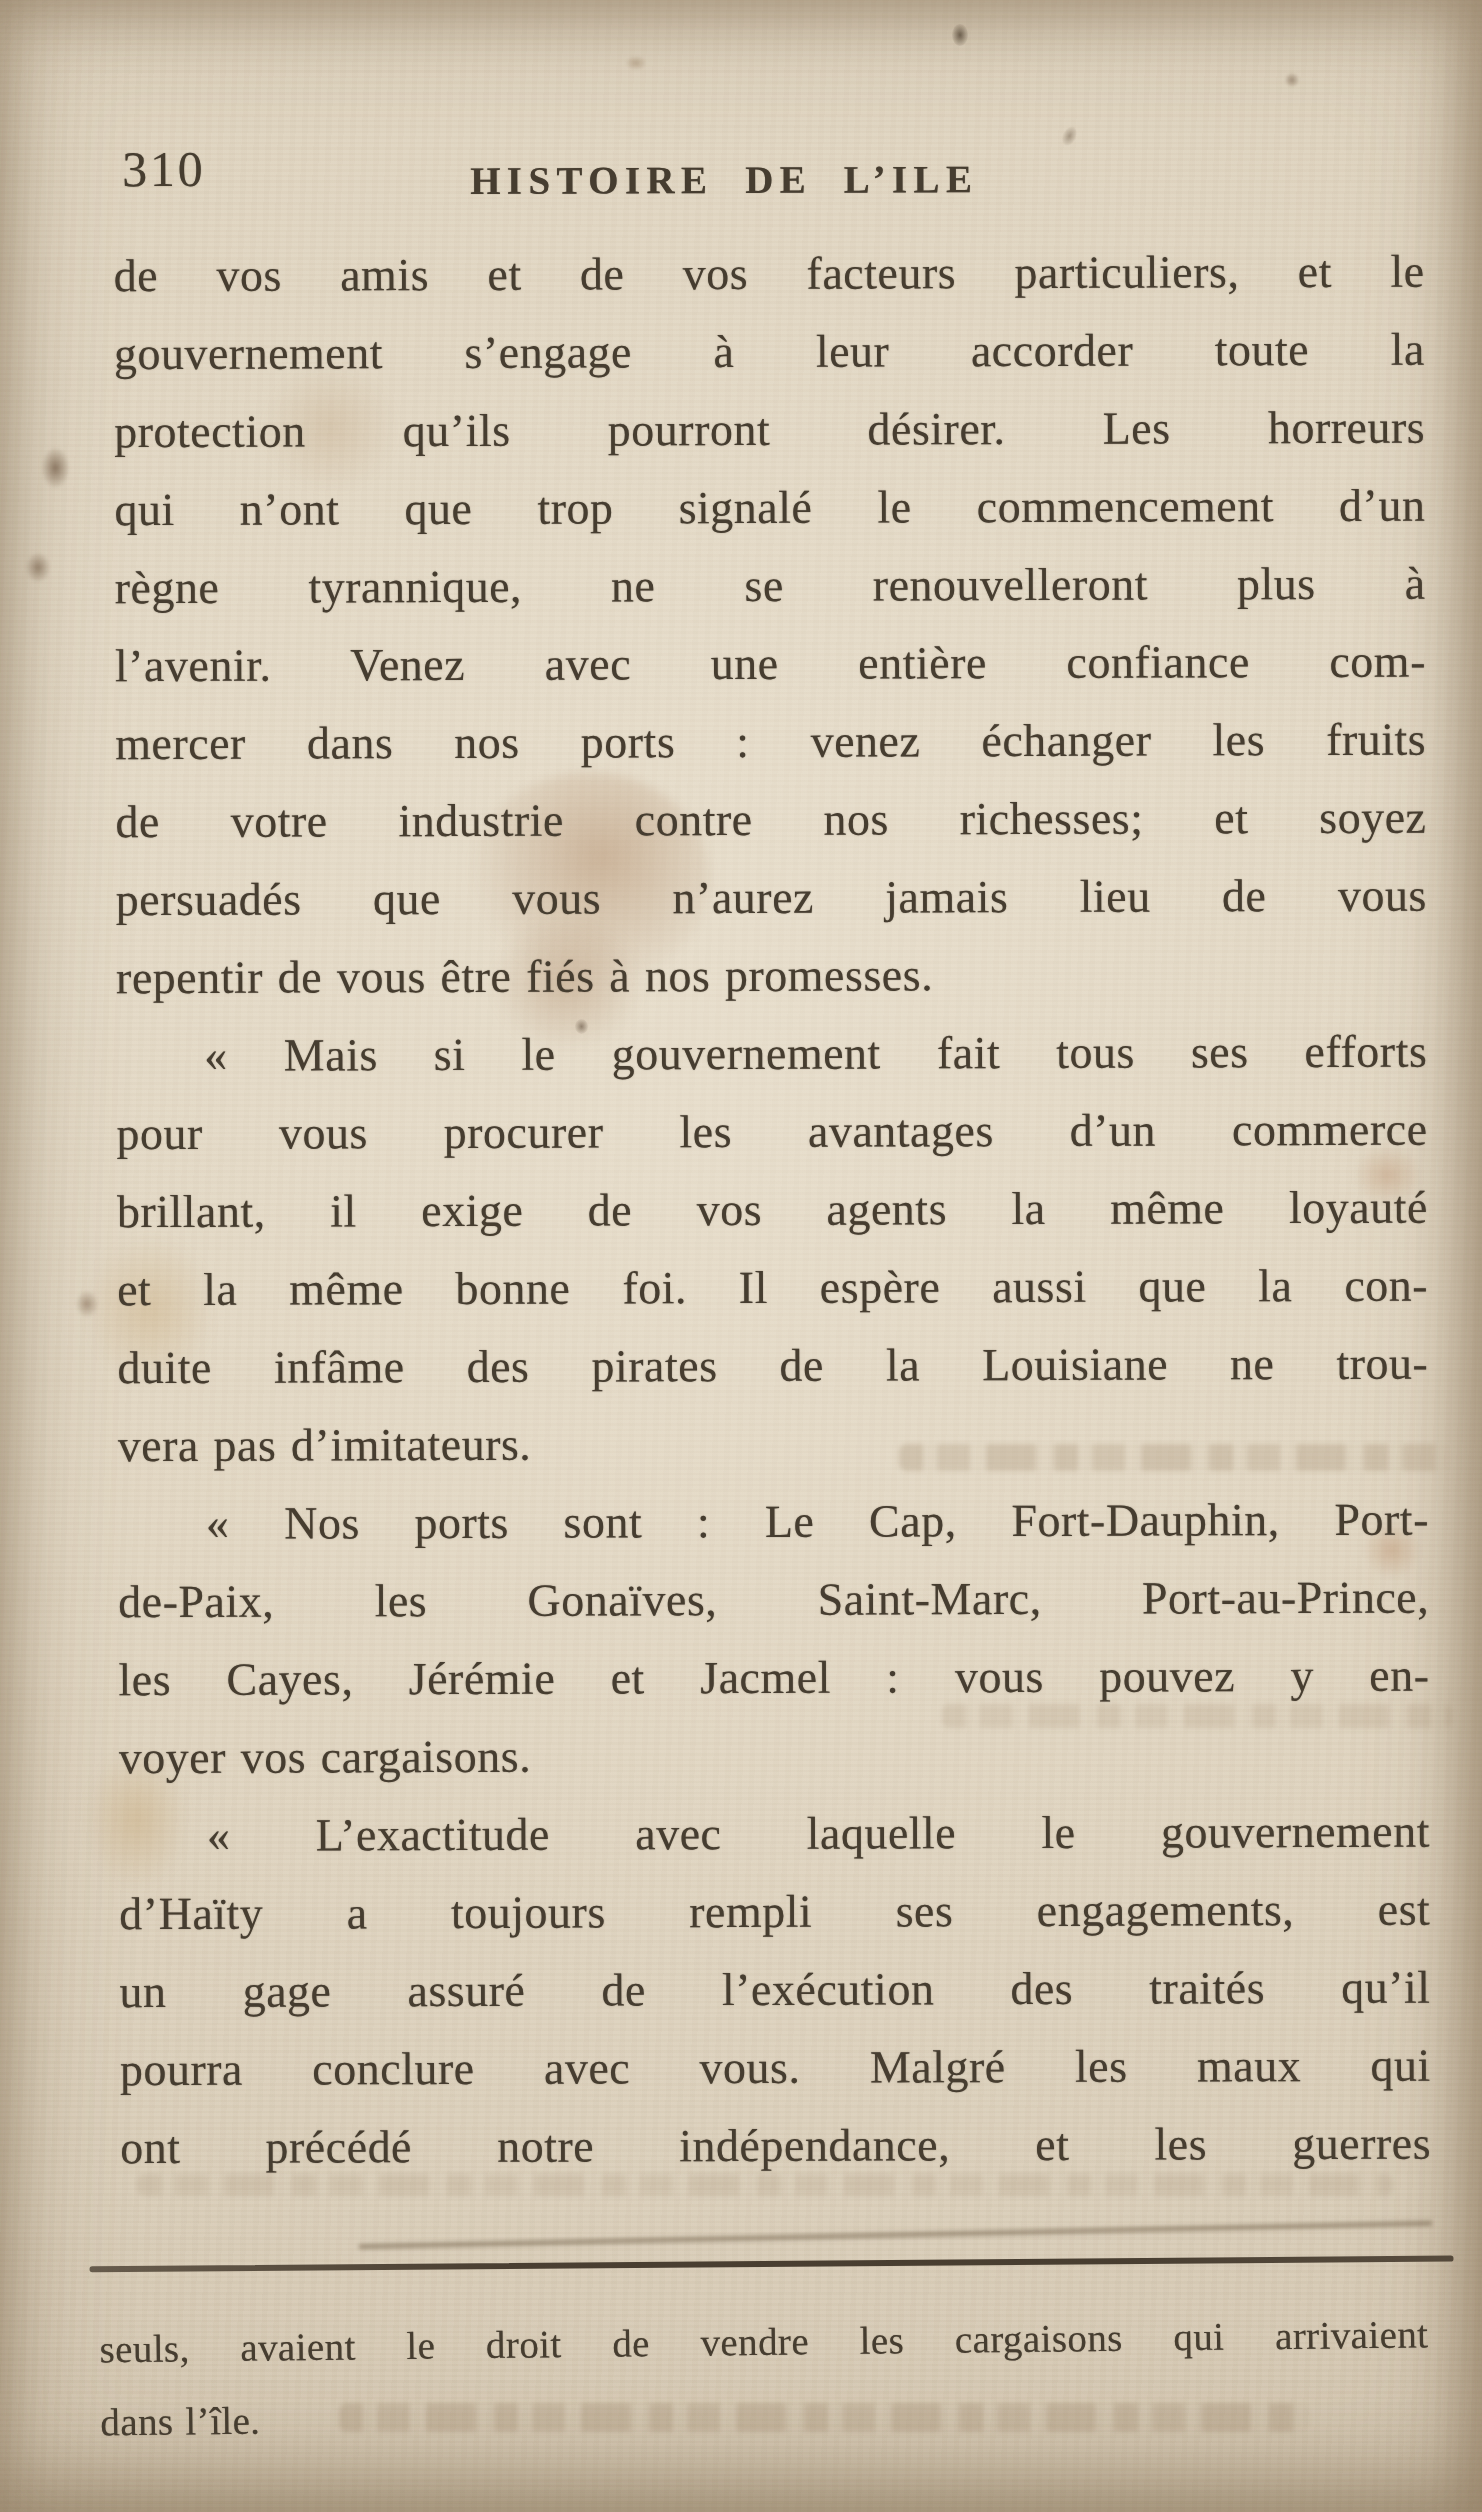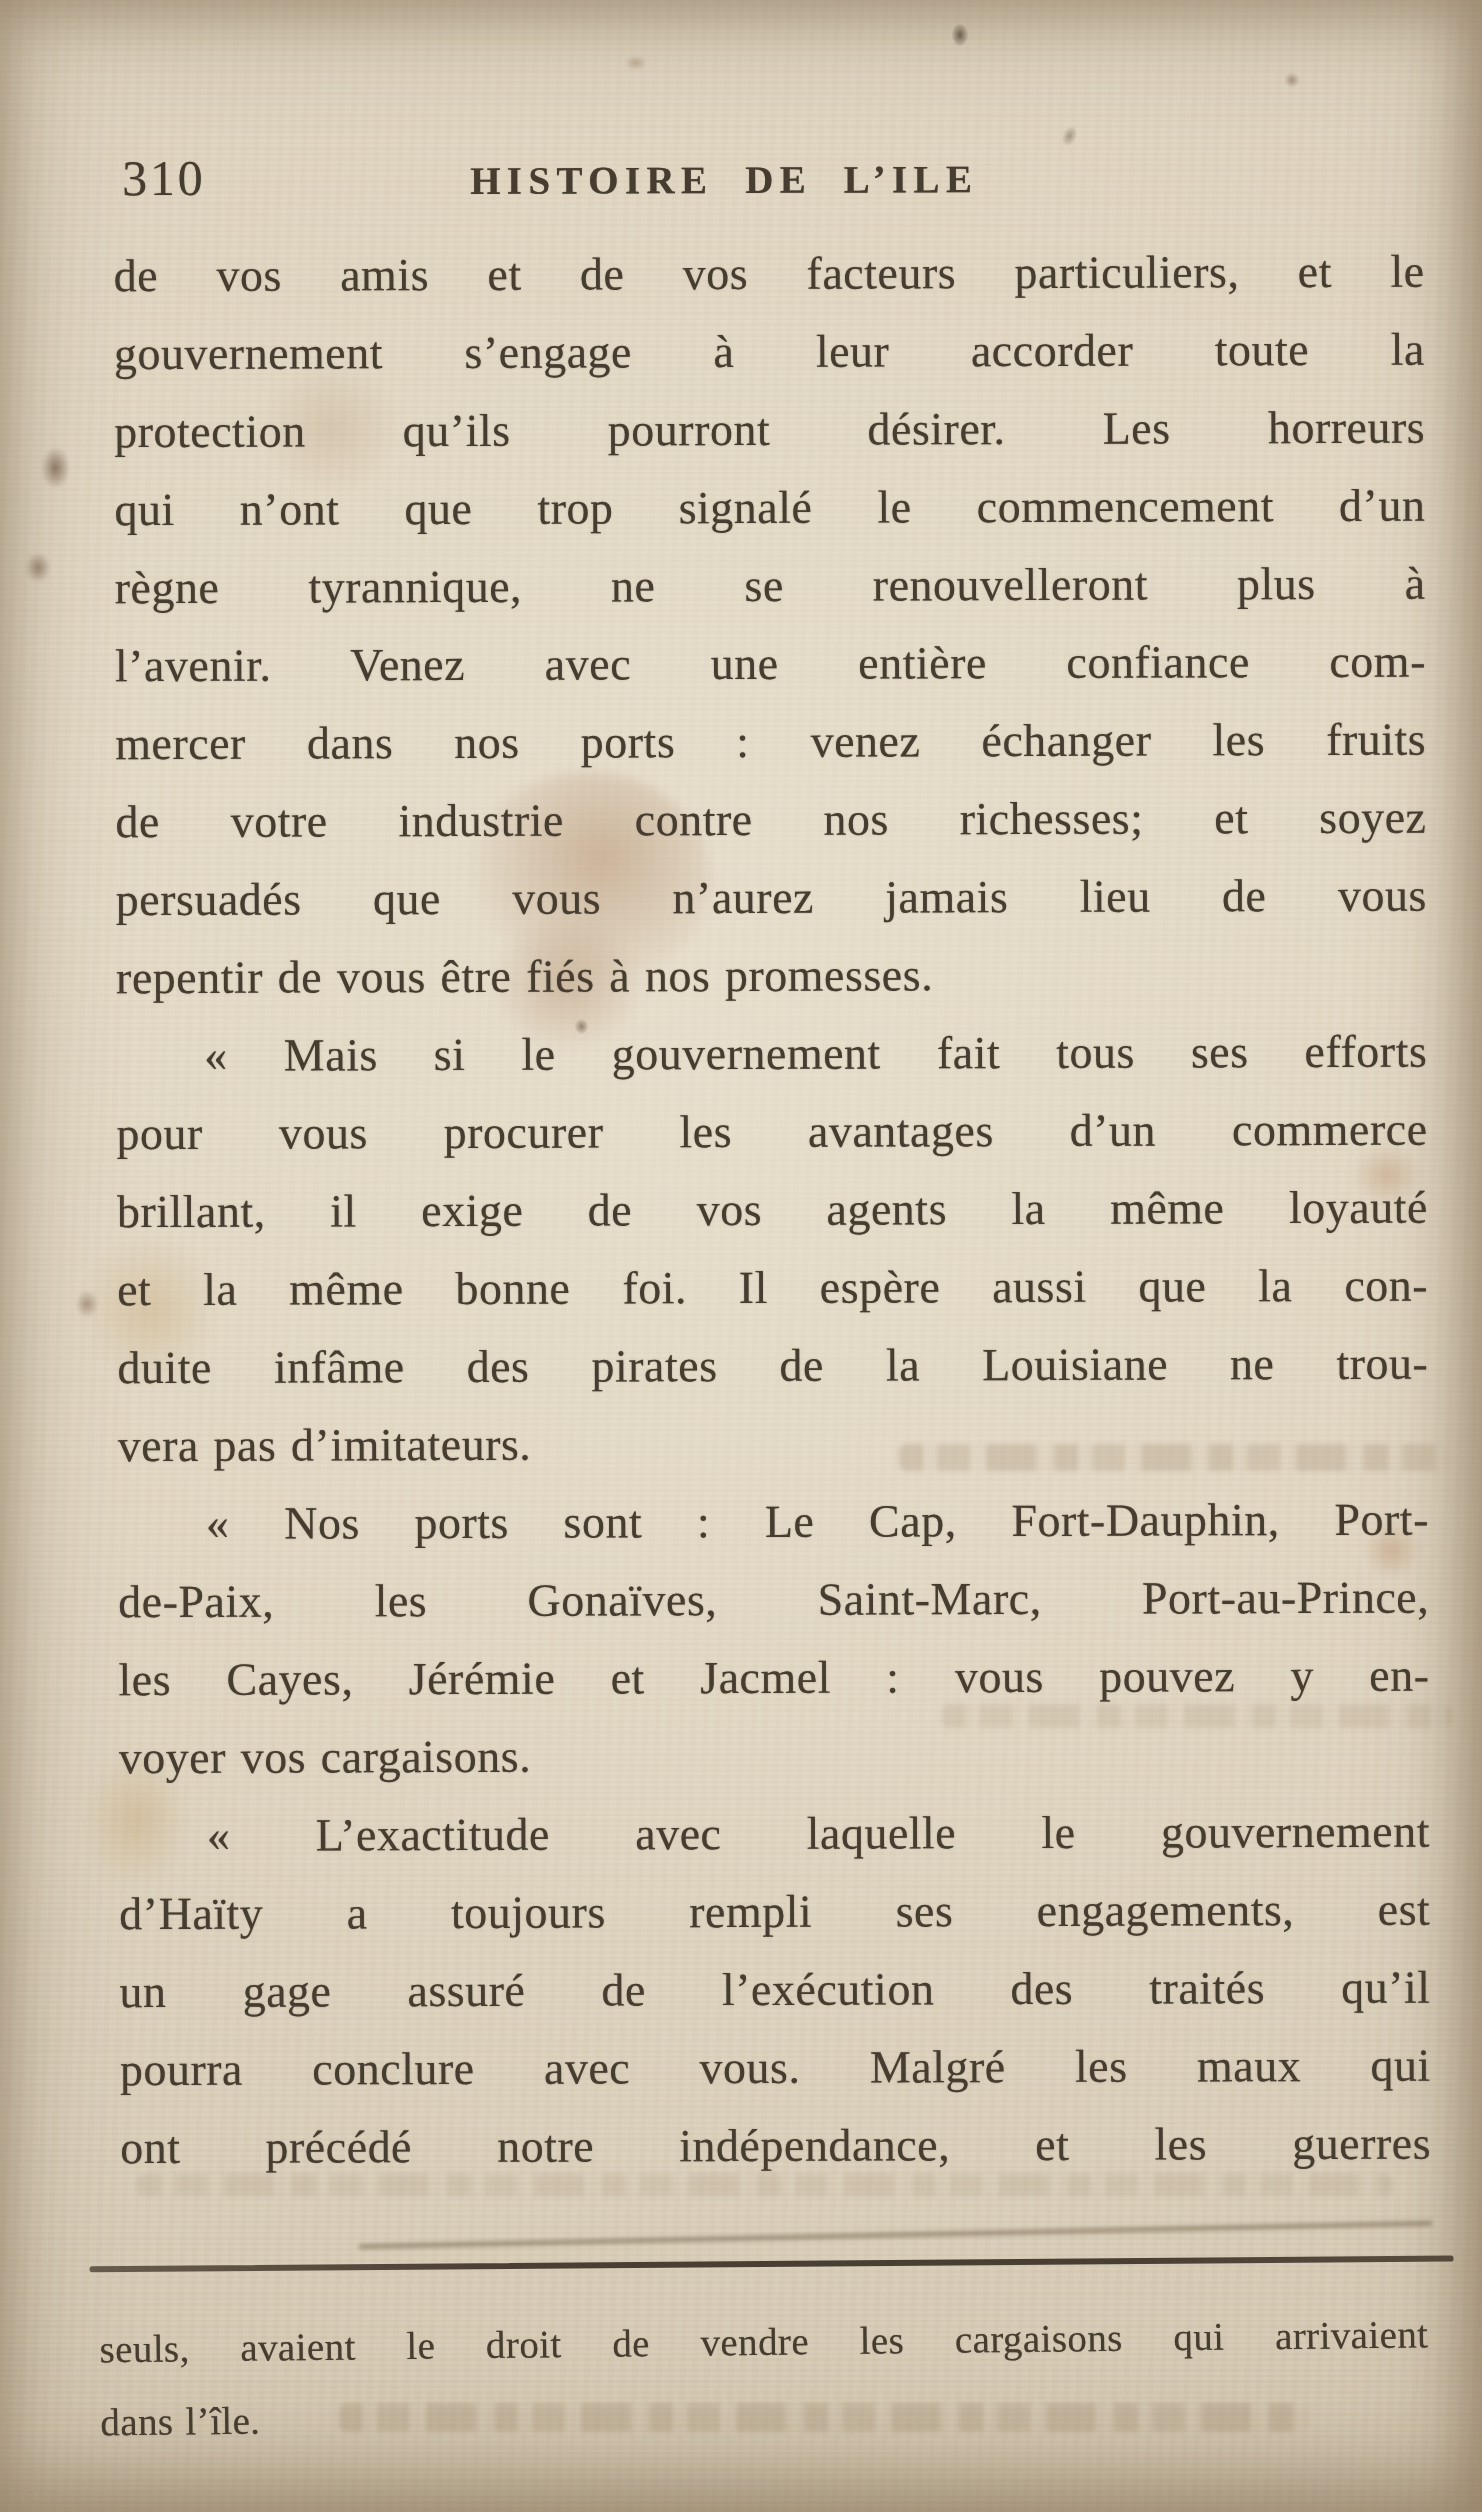--- a/index.html
+++ b/index.html
@@ -14,21 +14,21 @@
       inset 0 0 127px rgba(118,97,68,0.32),
       inset 0 27px 46px rgba(133,110,80,0.22),
       inset -25.5px 0 50px rgba(126,104,74,0.25),
       inset 0 -41px 64px rgba(124,102,72,0.30);
     font-family:"Liberation Serif","DejaVu Serif",serif;
     color:#463d30;
   }
   .tilt{position:absolute;inset:0;transform:rotate(-0.2deg);}
   
   .pagenum{
-    position:absolute;left:126px;top:144px;
+    position:absolute;left:126px;top:135px;
     font-size:50px;line-height:64px;letter-spacing:2.7px;
     text-shadow:0 0 1.1px rgba(64,55,42,0.6);
   }
   .running-title{
     position:absolute;left:0;top:151px;width:1456px;text-align:center;
     font-size:39px;line-height:58px;font-weight:bold;
     letter-spacing:6.4px;word-spacing:15.5px;
     text-shadow:0 0 0.9px rgba(64,55,42,0.55);
   }
   

